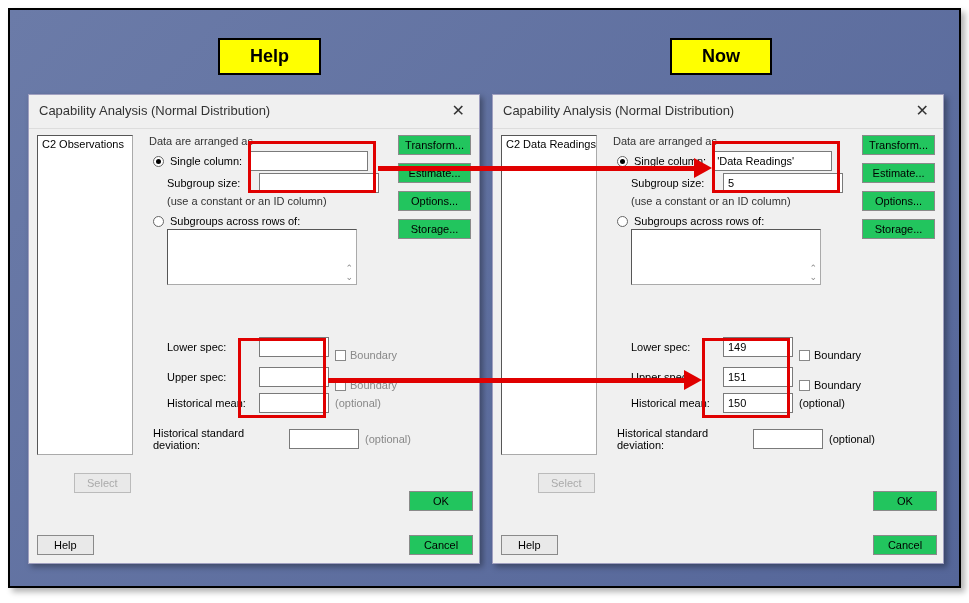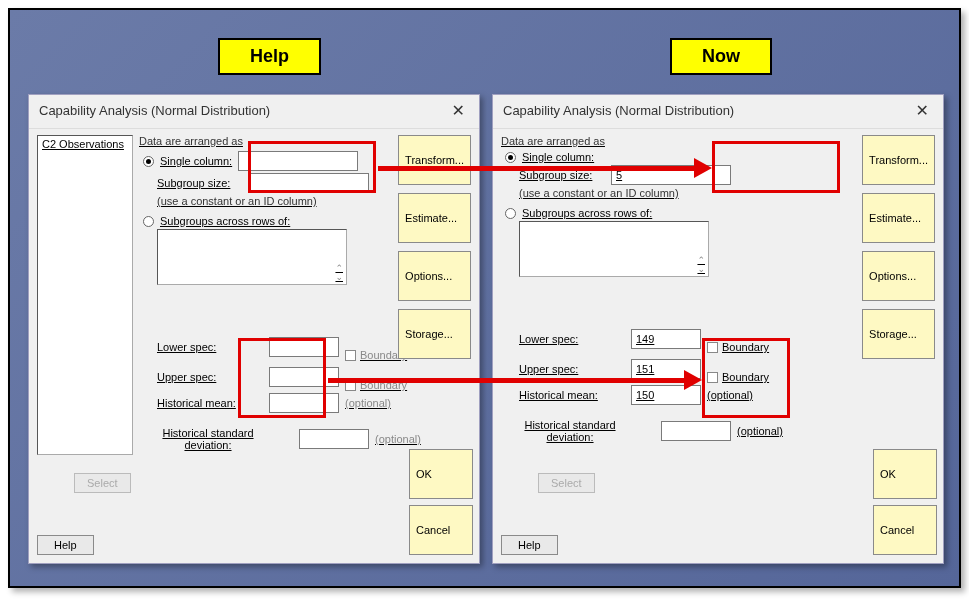--- a/index.html
+++ b/index.html
@@ -47,81 +47,80 @@
   align-items: center;
   padding: 6px 10px 8px 10px;
   font-size: 13px;
   color: #333;
   border-bottom: 1px solid #ddd;
 }
 .close-x { font-size: 16px; cursor: pointer; padding: 0 4px; }
 .body {
   padding: 6px 8px;
   display: flex;
-  gap: 6px;
+  gap: 16px;
   height: 430px;
-  text-decoration: underline;
 }
 .colbox {
   width: 96px;
   background: #fff;
   border: 1px inset #aaa;
   padding: 2px 4px;
   font-size: 11px;
   height: 320px;
   white-space: nowrap;
   overflow: hidden;
 }
 .main { flex: 1; position: relative; }
 .section-label { font-size: 11px; color: #333; margin-bottom: 2px; }
 .radio-row { display: flex; align-items: center; gap: 6px; margin: 4px 0 2px 4px; }
 .radio { width: 11px; height: 11px; border: 1px solid #666; border-radius: 50%; display: inline-flex; align-items: center; justify-content: center; background: #fff;}
 .radio.sel::after { content:''; width: 5px; height: 5px; border-radius: 50%; background: #000; }
 .field-row { display: flex; align-items: center; gap: 6px; margin: 2px 0 2px 18px; }
 .field-label { width: 86px; }
-.field-label-w { width: 130px; text-align: center; }
+.field-label-w { width: 130px; }
 .txt {
   border: 1px solid #7a7a7a;
   background: #fff;
   height: 20px;
   padding: 2px 4px;
   font-size: 11px;
 }
 .txt.w1 { width: 120px; }
-.txt.w2 { width: 70px; margin-left: 20px; }
+.txt.w2 { width: 70px; }
 .note { font-size: 11px; color: #333; margin: 2px 0 6px 18px; }
 .listbox {
   border: 1px inset #aaa;
   background: #fff;
   height: 56px;
   width: 190px;
   margin: 2px 0 6px 18px;
   display: flex; justify-content: flex-end; flex-direction: column; align-items: flex-end;
   padding: 2px;
 }
 .spin { color: #888; font-size: 9px; line-height: 9px; margin-right: 1px; }
 .chk { width: 11px; height: 11px; border: 1px solid #888; background: #fff; display: inline-block; }
 .opt { color: #888; font-size: 11px; }
 .btns-right { position: absolute; right: 0; top: 0; display: flex; flex-direction: column; gap: 8px; }
 .btn {
   border: 1px solid #8a8a8a;
-  background: #fef9c3;
-  padding: 18px 6px;
+  background: #22c55e;
+  padding: 3px 6px;
   font-size: 11px;
   min-width: 70px;
-  text-align: left;
+  text-align: center;
   cursor: pointer;
 }
 .btn-wide { min-width: 64px; }
 .select-btn {
   position: absolute; left: 8px; top: 378px;
   border: 1px solid #bbb; background: #e9e9e9; color: #aaa;
   padding: 3px 12px; font-size: 11px; margin-left: 37px;
 }
-.bottom-btns { position: absolute; right: 6px; bottom: 8px; display: flex; flex-direction: column; gap: 6px; align-items: flex-end;}
+.bottom-btns { position: absolute; right: 6px; bottom: 8px; display: flex; flex-direction: column; gap: 24px; align-items: flex-end;}
 .help-btn { position: absolute; left: 8px; bottom: 8px; border: 1px solid #8a8a8a; background: #e9e9e9; padding: 3px 16px; font-size: 11px; cursor:pointer;}
 .redbox { position: absolute; border: 3px solid #e00000; z-index: 50; pointer-events: none; }
 .arrow { position: absolute; z-index: 51; }
 .arrow-line { position: absolute; background: #e00000; height: 5px; }
 .arrow-head {
   position: absolute; width: 0; height: 0;
   border-top: 10px solid transparent;
   border-bottom: 10px solid transparent;
   border-left: 18px solid #e00000;
 }
@@ -209,25 +208,29 @@
       <div class="btn btn-wide">Cancel</div>
     </div>
   </div>
 
   <div class="dialog dialog-now">
     <div class="titlebar">
       <span>Capability Analysis (Normal Distribution)</span>
       <span class="close-x">✕</span>
     </div>
     <div class="body">
+      <div>
+        <div class="colbox"><span>C2    Data Readings</span></div>
+      </div>
       <div class="main">
         <div class="section-label">Data are arranged as</div>
         <div class="radio-row">
           <span class="radio sel"></span>
           <span>Single column:</span>
+          <input class="txt w1" value="'Data Readings'" style="">
         </div>
         <div class="field-row">
           <span class="field-label">Subgroup size:</span>
           <input class="txt w1" value="5" style="">
         </div>
         <div class="note">(use a constant or an ID column)</div>
         <div class="radio-row" style="margin-top:8px;">
           <span class="radio"></span>
           <span>Subgroups across rows of:</span>
         </div>

